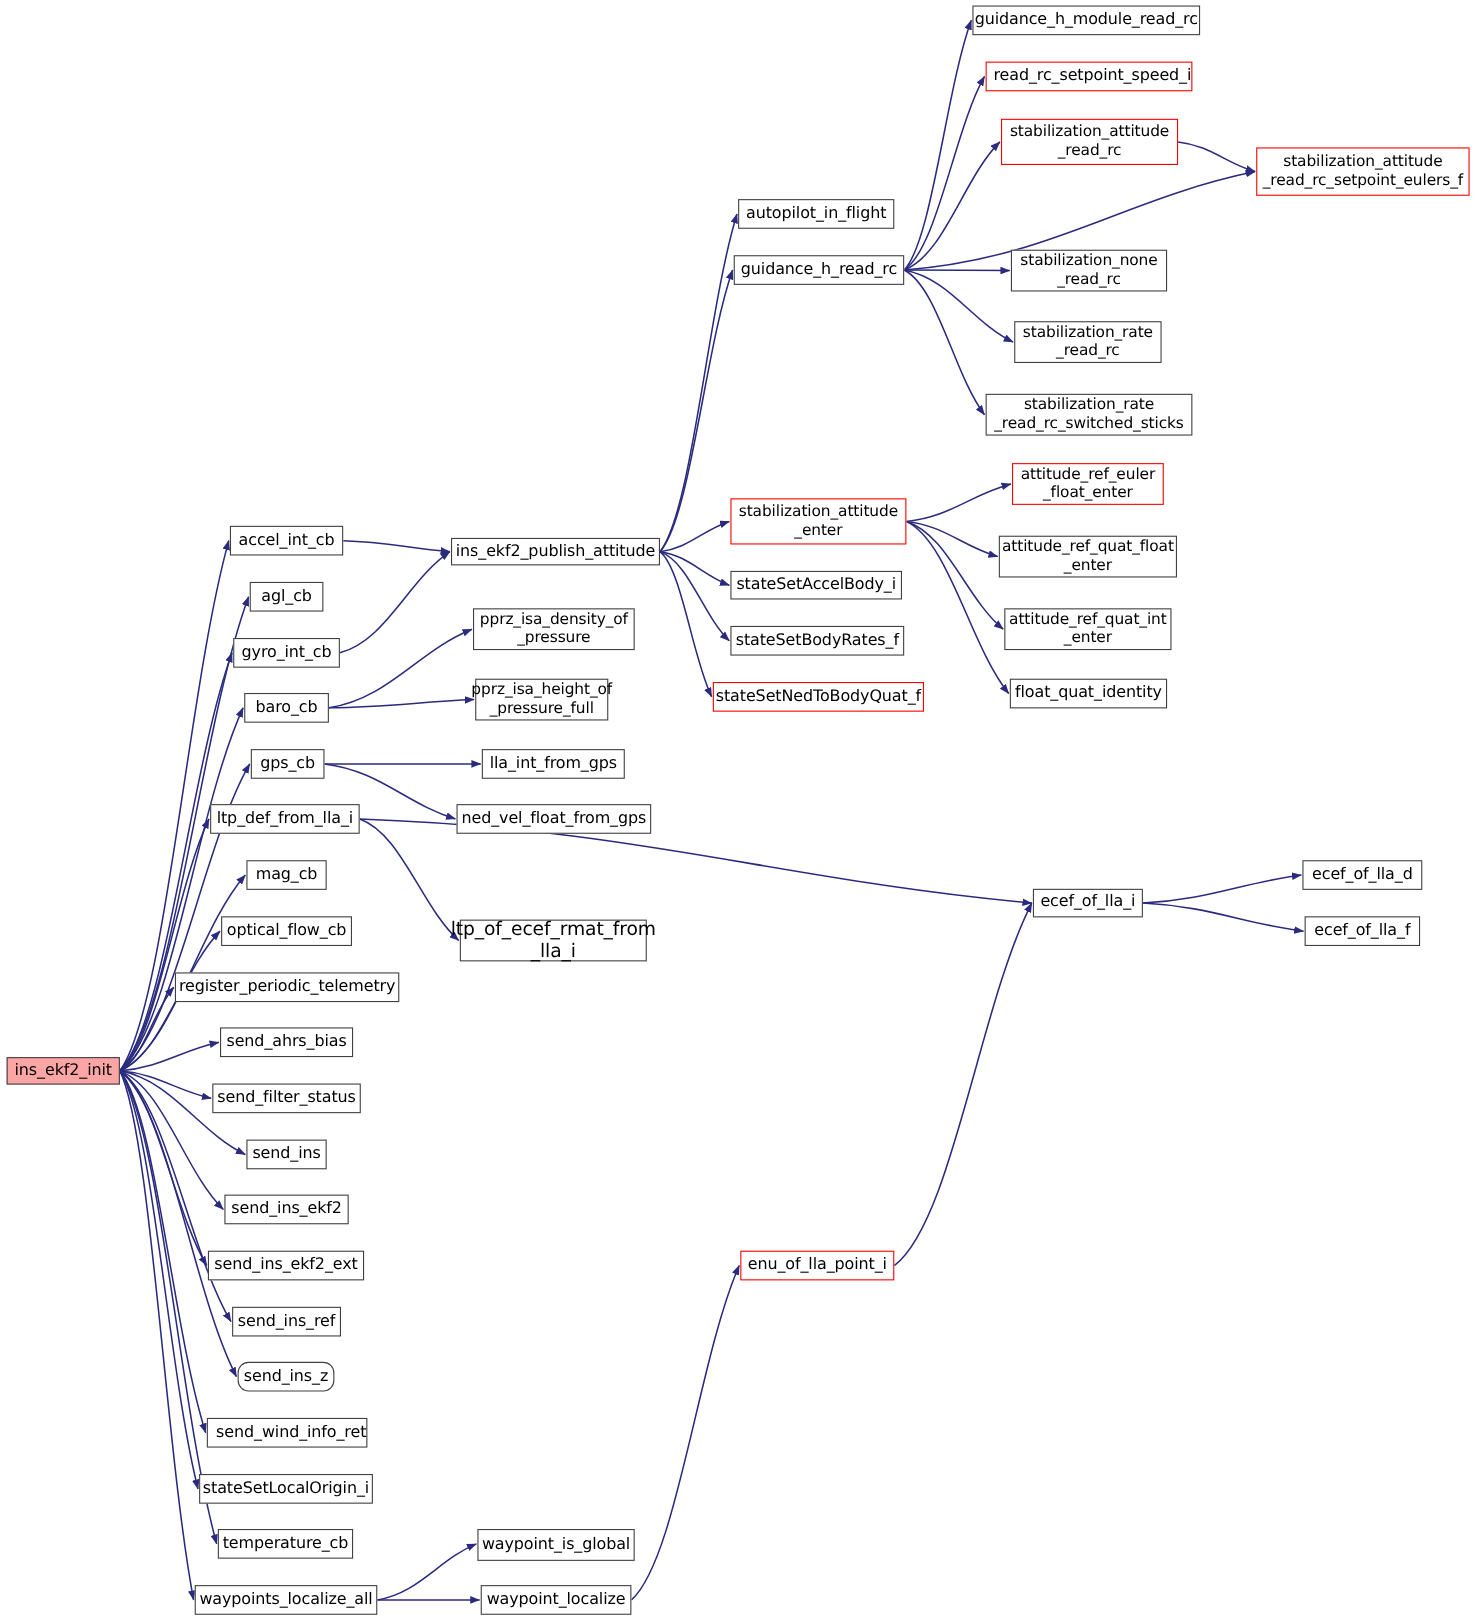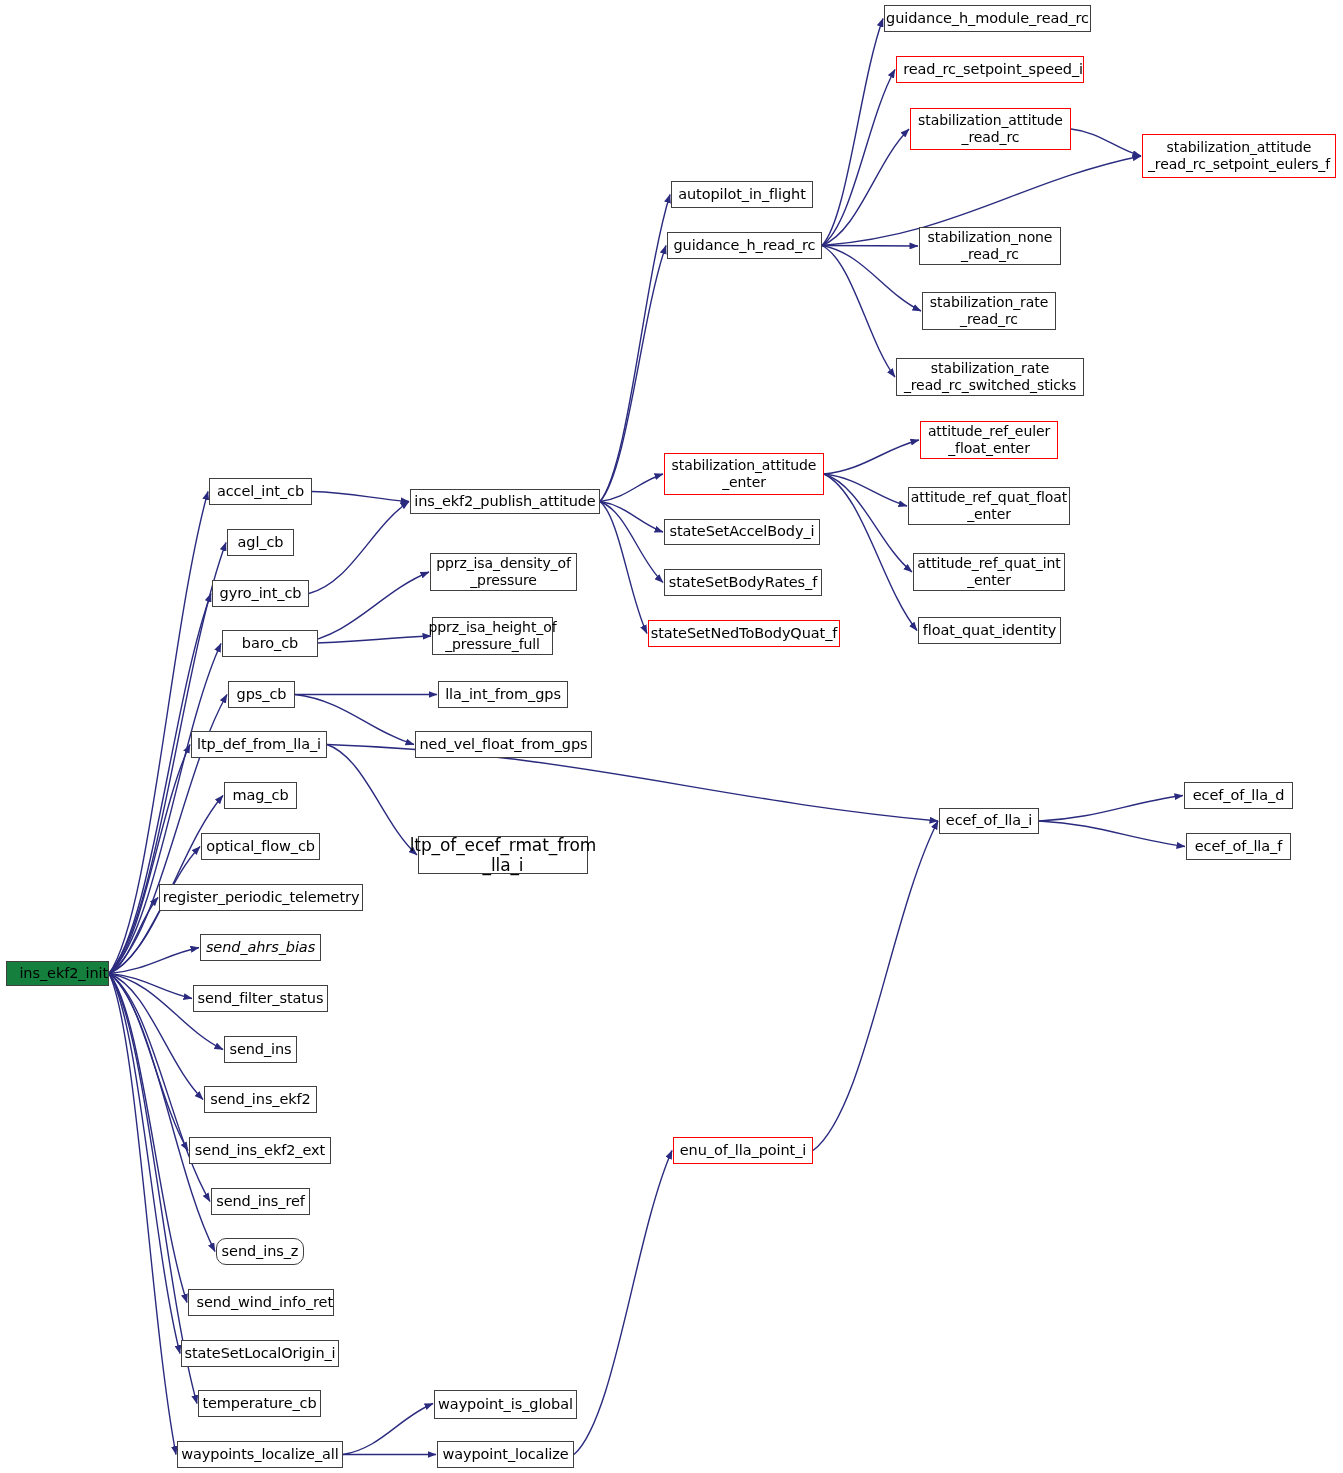--- a/index.html
+++ b/index.html
@@ -34,23 +34,22 @@
     color: #000000;
     font-size: 14.5px;
     line-height: 1.18;
     white-space: pre;
     letter-spacing: -0.1px;
   }
   .node.red {
     border: 1px solid #ff0000;
   }
   .node.current {
-    background: #15803d;
+    background: #fca5a5;
     border: 1px solid #404040;
-    justify-content: flex-end;
   }
   .node .lbl { display: block; }
 </style>
 </head>
 <body>
 
 <div id="canvas">
   <svg id="edges" viewBox="0 0 1343 1473">
     <defs>
       <marker id="arrowhead" markerWidth="9" markerHeight="7" refX="8.5" refY="3.5" orient="auto" markerUnits="userSpaceOnUse">
@@ -110,27 +109,27 @@
         <path d="M 343,1454.5 C 380.8,1448.38 398.8,1417.78 433,1403.5" marker-end="url(#arrowhead)"></path>
         <path d="M 343,1454.5 C 382.06,1454.5 400.65999999999997,1454.5 436,1454.5" marker-end="url(#arrowhead)"></path>
         <path d="M 574,1454.5 C 615.16,1418.02 634.76,1235.62 672,1150.5" marker-end="url(#arrowhead)"></path>
       </g>
   </svg>
   <div id="nodes">
       <div class="node current" style="left: 6px; top: 961px; width: 103px; height: 25px;"><span class="lbl">ins_ekf2_init</span></div>
       <div class="node" style="left: 209px; top: 478px; width: 103px; height: 27px;"><span class="lbl">accel_int_cb</span></div>
       <div class="node" style="left: 227px; top: 529px; width: 67px; height: 27px;"><span class="lbl">agl_cb</span></div>
       <div class="node" style="left: 212px; top: 580px; width: 97px; height: 27px;"><span class="lbl">gyro_int_cb</span></div>
-      <div class="node" style="left: 222px; top: 630px; width: 96px; height: 27px;"><span class="lbl">baro_cb</span></div>
+      <div class="node" style="left: 222px; top: 630px; width: 77px; height: 27px;"><span class="lbl">baro_cb</span></div>
       <div class="node" style="left: 228px; top: 681px; width: 67px; height: 27px;"><span class="lbl">gps_cb</span></div>
       <div class="node" style="left: 191px; top: 731px; width: 136px; height: 27px;"><span class="lbl">ltp_def_from_lla_i</span></div>
       <div class="node" style="left: 224px; top: 782px; width: 73px; height: 27px;"><span class="lbl">mag_cb</span></div>
       <div class="node" style="left: 201px; top: 833px; width: 119px; height: 27px;"><span class="lbl">optical_flow_cb</span></div>
       <div class="node" style="left: 159px; top: 884px; width: 204px; height: 27px;"><span class="lbl">register_periodic_telemetry</span></div>
-      <div class="node" style="left: 200px; top: 934px; width: 121px; height: 27px; font-style: italic;"><span class="lbl">send_ahrs_bias</span></div>
+      <div class="node" style="left: 200px; top: 934px; width: 121px; height: 27px;"><span class="lbl">send_ahrs_bias</span></div>
       <div class="node" style="left: 193px; top: 985px; width: 135px; height: 27px;"><span class="lbl">send_filter_status</span></div>
       <div class="node" style="left: 224px; top: 1036px; width: 73px; height: 27px;"><span class="lbl">send_ins</span></div>
       <div class="node" style="left: 204px; top: 1086px; width: 113px; height: 27px;"><span class="lbl">send_ins_ekf2</span></div>
       <div class="node" style="left: 189px; top: 1137px; width: 142px; height: 27px;"><span class="lbl">send_ins_ekf2_ext</span></div>
       <div class="node" style="left: 211px; top: 1188px; width: 99px; height: 27px;"><span class="lbl">send_ins_ref</span></div>
       <div class="node" style="left: 216px; top: 1238px; width: 88px; height: 27px; border-radius: 10px;"><span class="lbl">send_ins_z</span></div>
       <div class="node" style="left: 188px; top: 1289px; width: 146px; height: 27px; justify-content: flex-end;"><span class="lbl">send_wind_info_ret</span></div>
       <div class="node" style="left: 181px; top: 1340px; width: 158px; height: 27px;"><span class="lbl">stateSetLocalOrigin_i</span></div>
       <div class="node" style="left: 198px; top: 1390px; width: 123px; height: 27px;"><span class="lbl">temperature_cb</span></div>
       <div class="node" style="left: 177px; top: 1441px; width: 166px; height: 27px;"><span class="lbl">waypoints_localize_all</span></div>

